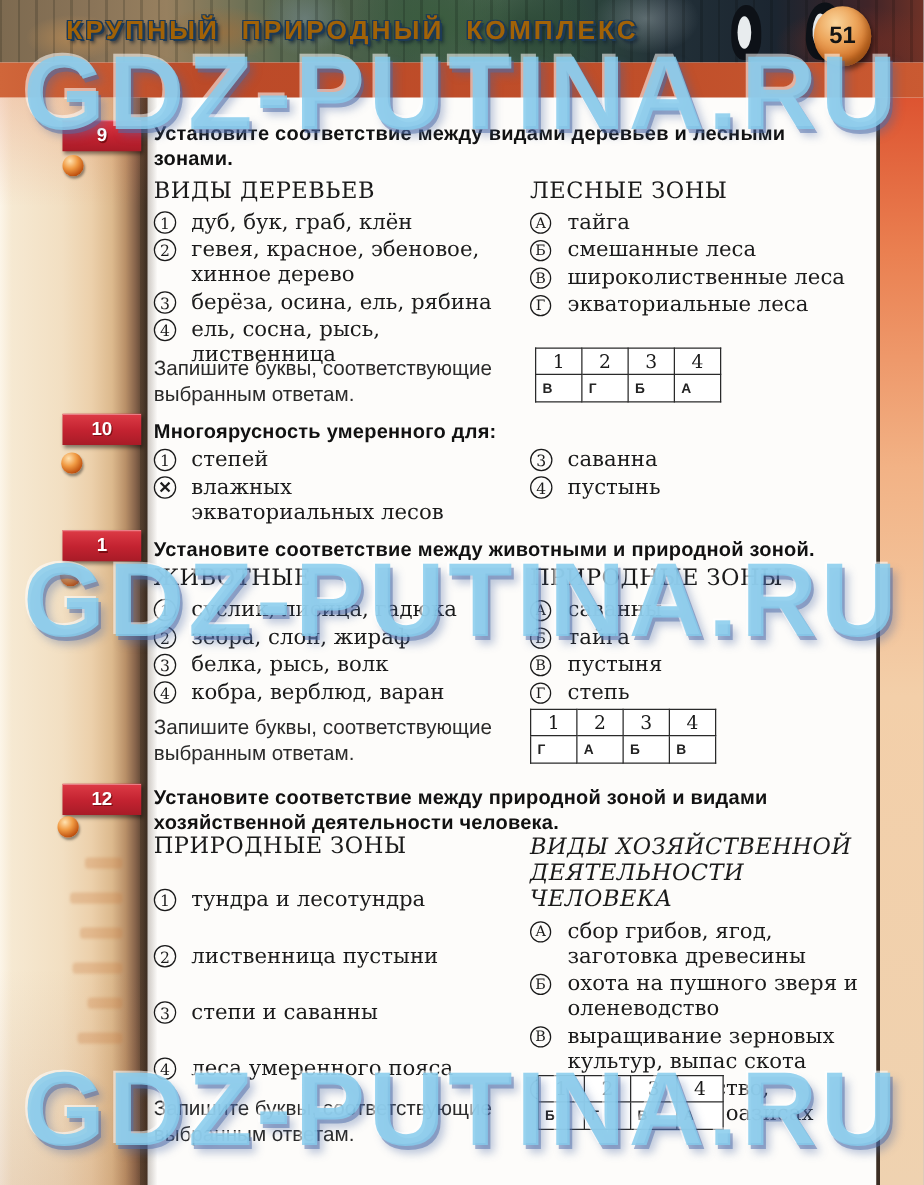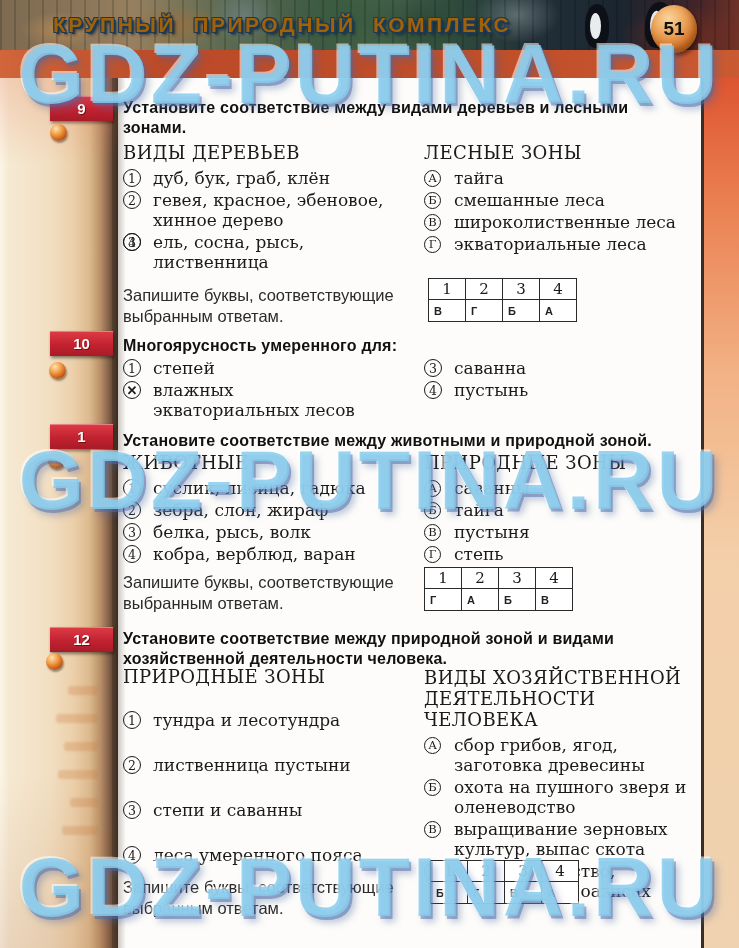--- a/index.html
+++ b/index.html
@@ -67,21 +67,21 @@
   .qbadge span{font-family:"Liberation Sans",sans-serif;font-weight:700;font-size:15px;color:#fff;
     text-shadow:1px 1px 0 rgba(80,0,0,.6);}
   .ball{position:absolute;width:17px;height:17px;border-radius:50%;z-index:3;
     background:radial-gradient(circle at 35% 28%, #ffe2b0 0%, #f09a43 38%, #c25512 72%, #7d2e08 100%);
     box-shadow:1px 2px 2px rgba(0,0,0,.4);}
 
   .prompt{position:absolute;z-index:2;font-family:"Liberation Sans",sans-serif;
     font-weight:700;font-size:16px;line-height:20px;color:#111;letter-spacing:.2px;}
   .col{position:absolute;z-index:2;font-size:17px;line-height:20px;}
   .colhead{font-size:18px;letter-spacing:.4px;margin:0 0 5px 0;}
-  .colhead.two{line-height:21px;}
+  .colhead.two{line-height:21px;font-style:italic;}
   .item{position:relative;padding-left:30px;margin-bottom:2px;}
   .cmark{position:absolute;left:0;top:1px;width:18px;height:18px;border:1px solid #1a1a1a;
     border-radius:50%;font-size:12.5px;line-height:17px;text-align:center;box-sizing:border-box;}
   .cmark.letter{font-size:11.5px;width:17px;height:17px;line-height:15px;top:2px;}
   .cmark.crossed{font-weight:700;font-size:13px;}
   .spread .item{margin-bottom:25px;}
   .spread .colhead{margin-bottom:23px;}
 
   .note{position:absolute;z-index:2;font-family:"Liberation Sans",sans-serif;
     font-size:16.5px;line-height:21px;color:#2b2b2b;}
@@ -139,20 +139,21 @@
     <div class="item">
       <span class="cmark">1</span>
       <span>дуб, бук, граб, клён</span>
     </div>
     <div class="item">
       <span class="cmark">2</span>
       <span>гевея, красное, эбеновое, хинное дерево</span>
     </div>
     <div class="item">
       <span class="cmark">3</span>
+      <span>берёза, осина, ель, рябина</span>
     </div>
     <div class="item">
       <span class="cmark">4</span>
       <span>ель, сосна, рысь, лиственница</span>
     </div>
   </div>
 
   <div class="col" style="left:424px;top:143px;width:285px">
     <div class="colhead">ЛЕСНЫЕ ЗОНЫ</div>
     <div class="item">

